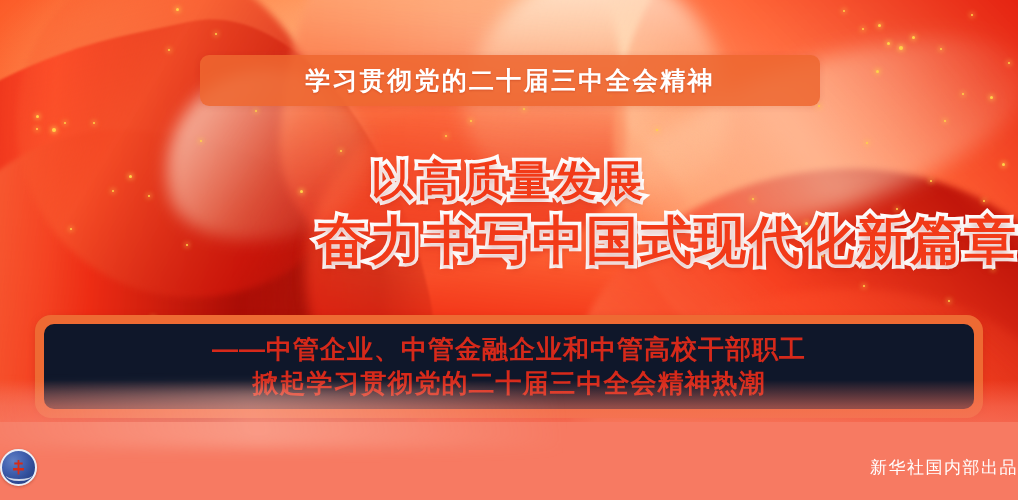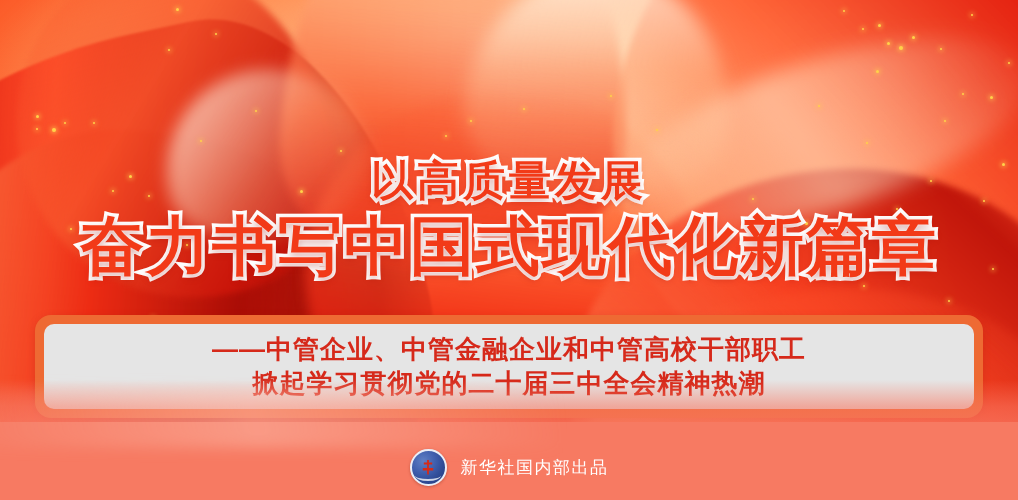--- a/index.html
+++ b/index.html
@@ -170,52 +170,52 @@
     color:#f23a18;
     letter-spacing:4px;
     line-height:1;
     -webkit-text-stroke:7px #ffffff;
     paint-order:stroke fill;
     text-shadow:
       0 0 2px rgba(255,255,255,.9),
       0 3px 7px rgba(150,15,5,.35);
   }
   .mt-line-1 { font-size:42px; margin-bottom:12px; }
-  .mt-line-2 { font-size:64px; letter-spacing:2px; }
+  .mt-line-2 { font-size:52px; letter-spacing:2px;text-align:right; }
 
   
   .subtitle-box {
     position:absolute; left:35px; top:315px;
     width:948px; height:103px;
     background:#ee6a33;
     border-radius:16px;
     padding:9px 9px;
     box-shadow:0 2px 8px rgba(150,25,8,.18);
   }
   .subtitle-inner {
     width:100%; height:100%;
-    background:#e5e5e5;
+    background:#0f172a;
     border-radius:10px;
     display:flex; flex-direction:column;
     align-items:center; justify-content:center;
     gap:4px;
   }
   .st-line {
     color:#d6291a;
     font-size:26px;
     font-weight:900;
     letter-spacing:1px;
     line-height:1.15;
     white-space:nowrap;
   }
 
   
   .footer {
     position:absolute; left:0; right:0; bottom:14px;
-    display:flex; align-items:center; justify-content:center; gap:14px;
+    display:flex; align-items:center; justify-content:space-between; gap:14px;
   }
   .logo {
     width:37px; height:37px; border-radius:50%;
     background:
       radial-gradient(circle at 34% 30%, #5f7fc4 0%, #3f5fae 38%, #2e4a94 66%, #243d80 100%);
     border:2px solid #e9eef7;
     position:relative;
     box-shadow:0 1px 3px rgba(90,15,5,.3);
     overflow:hidden;
     flex:0 0 auto;
@@ -312,20 +312,23 @@
       <i class="sp" style="left: 863px; top: 285px; width: 2px; height: 2px;"></i>
       <i class="sp" style="left: 948px; top: 300px; width: 2px; height: 2px;"></i>
       <i class="sp" style="left: 255px; top: 110px; width: 2px; height: 2px;"></i>
       <i class="sp" style="left: 200px; top: 140px; width: 2px; height: 2px;"></i>
       <i class="sp" style="left: 70px; top: 228px; width: 2px; height: 2px;"></i>
       <i class="sp" style="left: 186px; top: 244px; width: 2px; height: 2px;"></i>
       <i class="sp" style="left: 992px; top: 268px; width: 2px; height: 2px;"></i>
       <i class="sp" style="left: 1008px; top: 62px; width: 2px; height: 2px;"></i>
     </div>
 
+  <div class="top-banner">
+    <span class="top-banner-text">学习贯彻党的二十届三中全会精神</span>
+  </div>
 
   <div class="main-title">
     <span class="mt-line mt-line-1">以高质量发展</span>
     <span class="mt-line mt-line-2">奋力书写中国式现代化新篇章</span>
   </div>
 
   <div class="subtitle-box">
     <div class="subtitle-inner">
       <span class="st-line">——中管企业、中管金融企业和中管高校干部职工</span>
       <span class="st-line">掀起学习贯彻党的二十届三中全会精神热潮</span>

